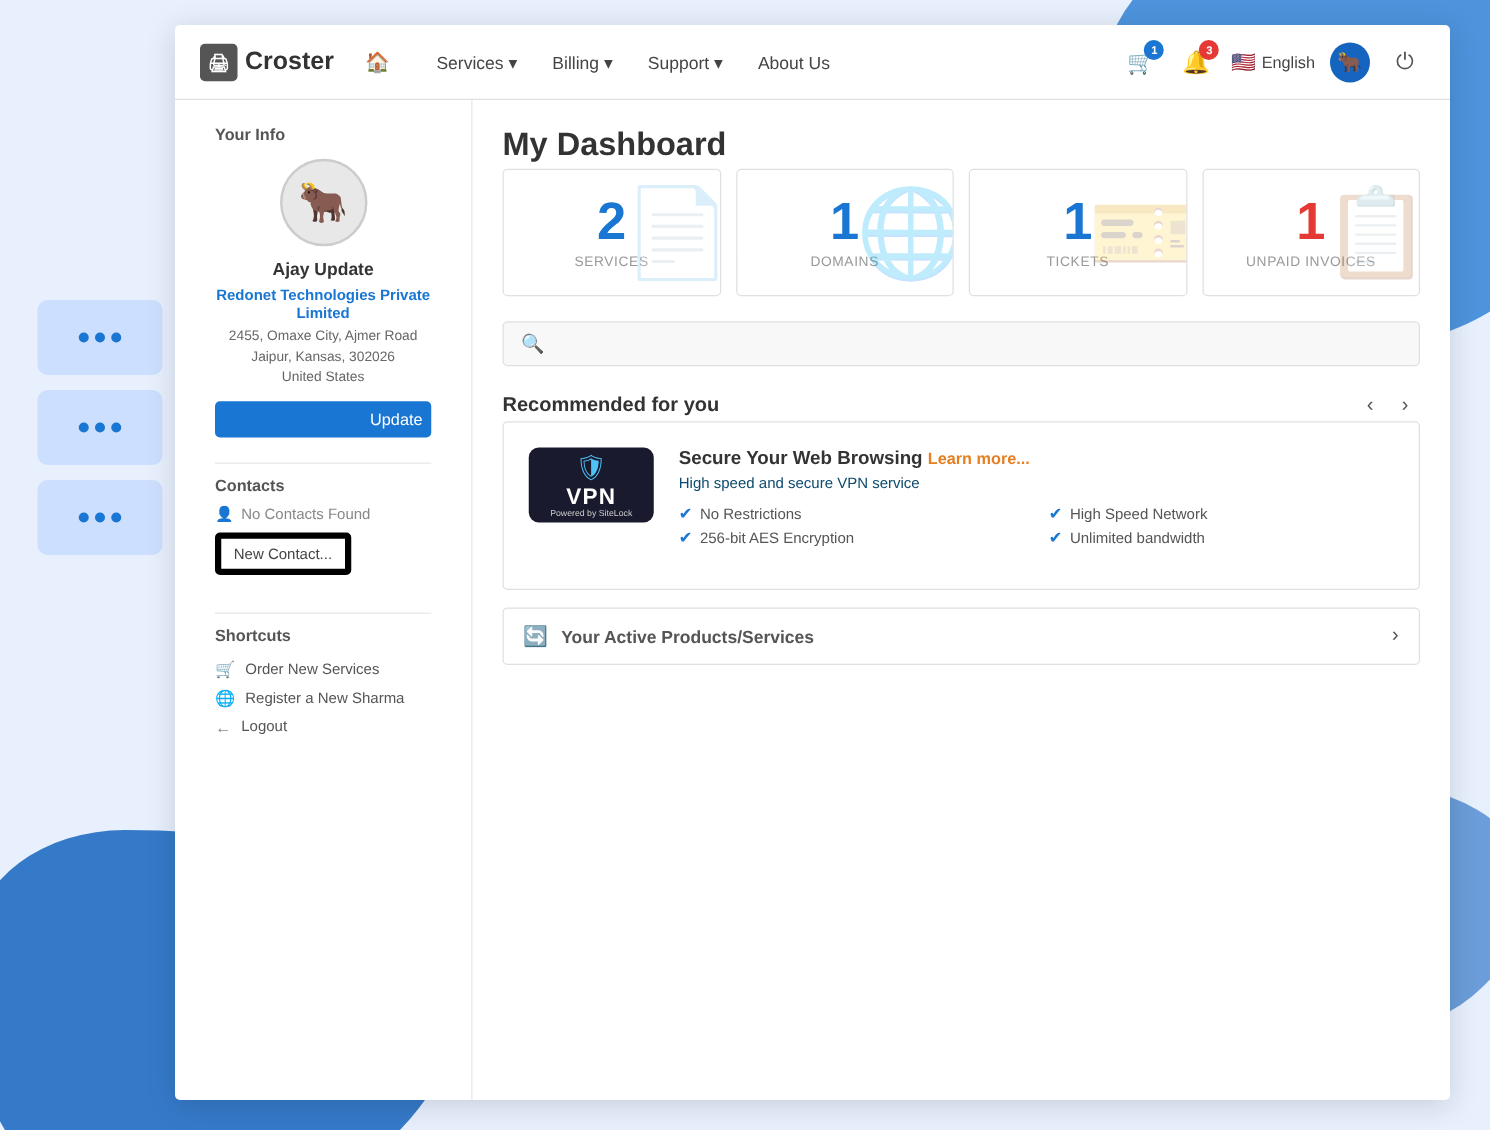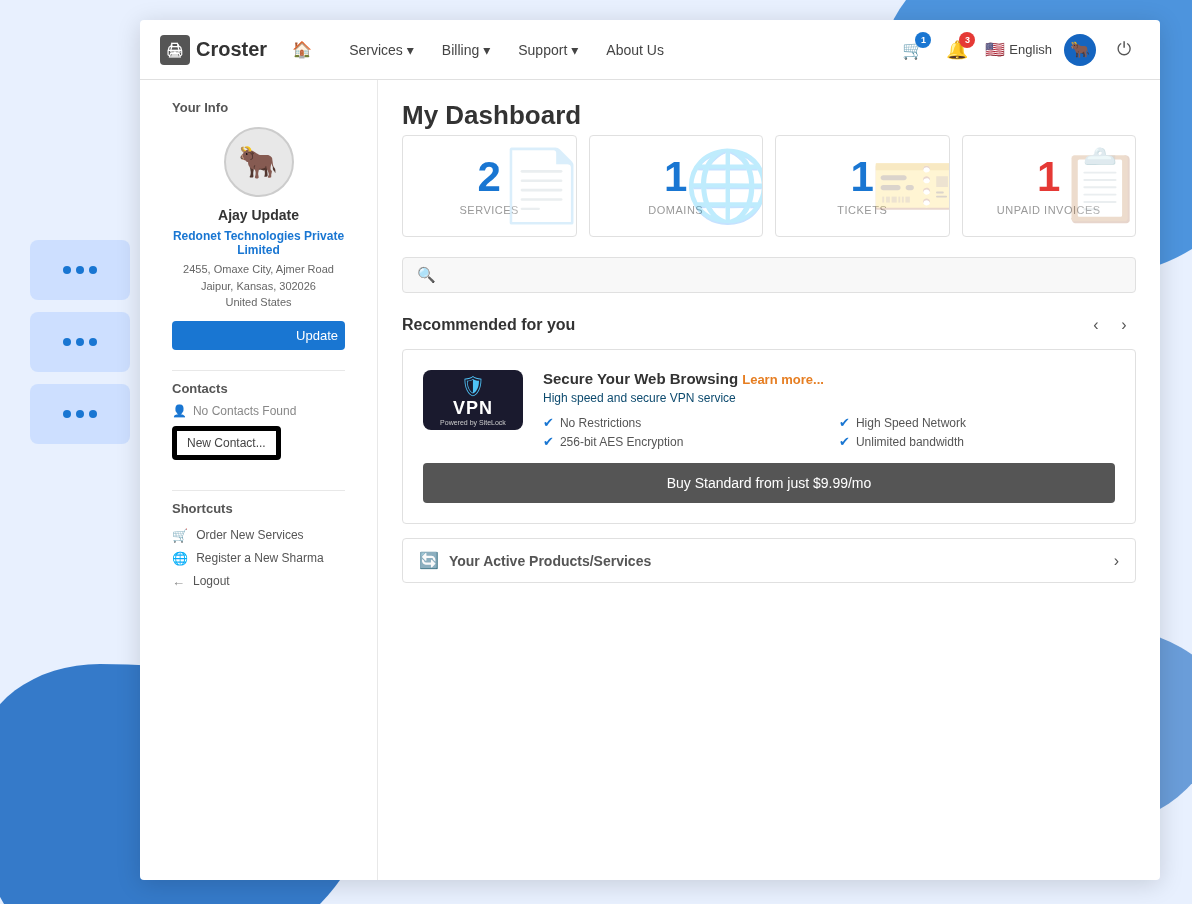--- a/index.html
+++ b/index.html
@@ -367,21 +367,20 @@
       color: #888;
       flex: 1;
       outline: none;
     }
 
     
     .section-header {
       display: flex;
       align-items: center;
       justify-content: space-between;
-      margin-bottom: 12px;
     }
     .section-title {
       font-size: 16px;
       font-weight: bold;
       color: #333;
     }
     .nav-arrows {
       display: flex;
       gap: 4px;
     }
@@ -653,21 +652,20 @@
                 <span class="check-icon">✔</span>
                 <span>256-bit AES Encryption</span>
               </div>
               <div class="feature-item">
                 <span class="check-icon">✔</span>
                 <span>Unlimited bandwidth</span>
               </div>
             </div>
           </div>
         </div>
-        <button class="buy-btn">Buy Standard from just $9.99/mo</button>
       </div>
 
       <div class="active-products">
         <span class="active-products-icon">🔄</span>
         <span class="active-products-text">Your Active Products/Services</span>
         <span class="active-products-arrow">›</span>
       </div>
 
     </main>
   </div>

